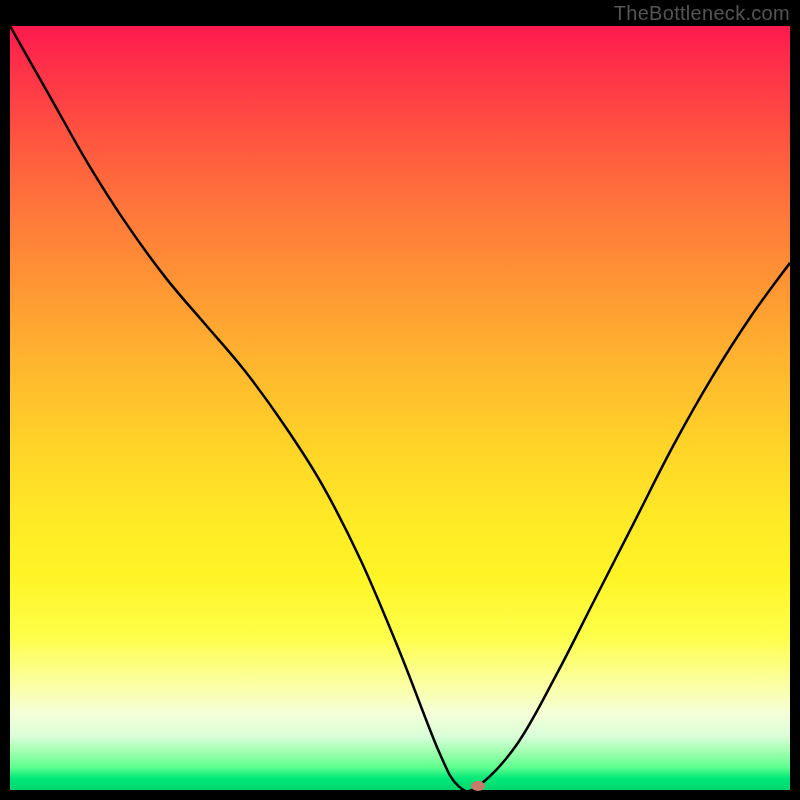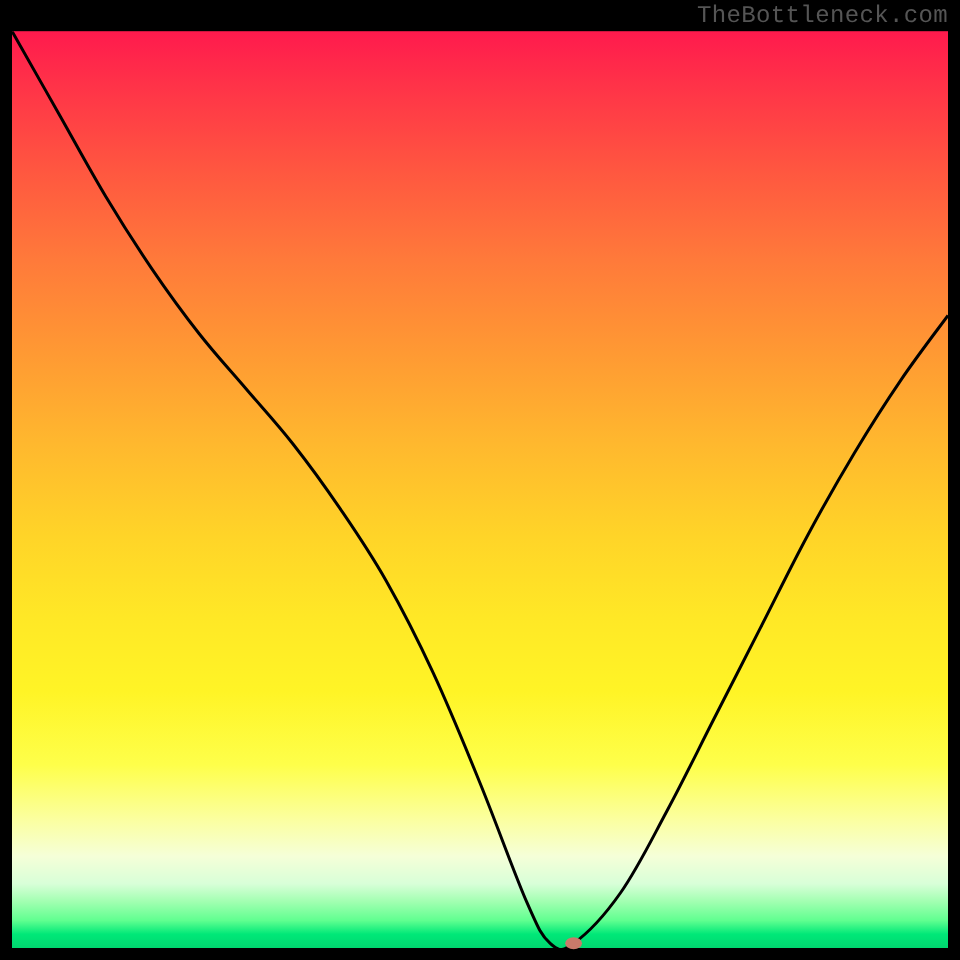--- a/index.html
+++ b/index.html
@@ -13,21 +13,20 @@
   }
   .watermark {
     position: absolute;
     top: 2px;
     right: 10px;
     color: #555;
     font-size: 20px;
     font-weight: 500;
     z-index: 10;
     letter-spacing: 0.3px;
-    font-family: Liberation Mono, monospace;
   }
   .chart-frame {
     position: absolute;
     top: 26px;
     left: 10px;
     width: 780px;
     height: 764px;
     background: #000;
   }
   .plot-area {

